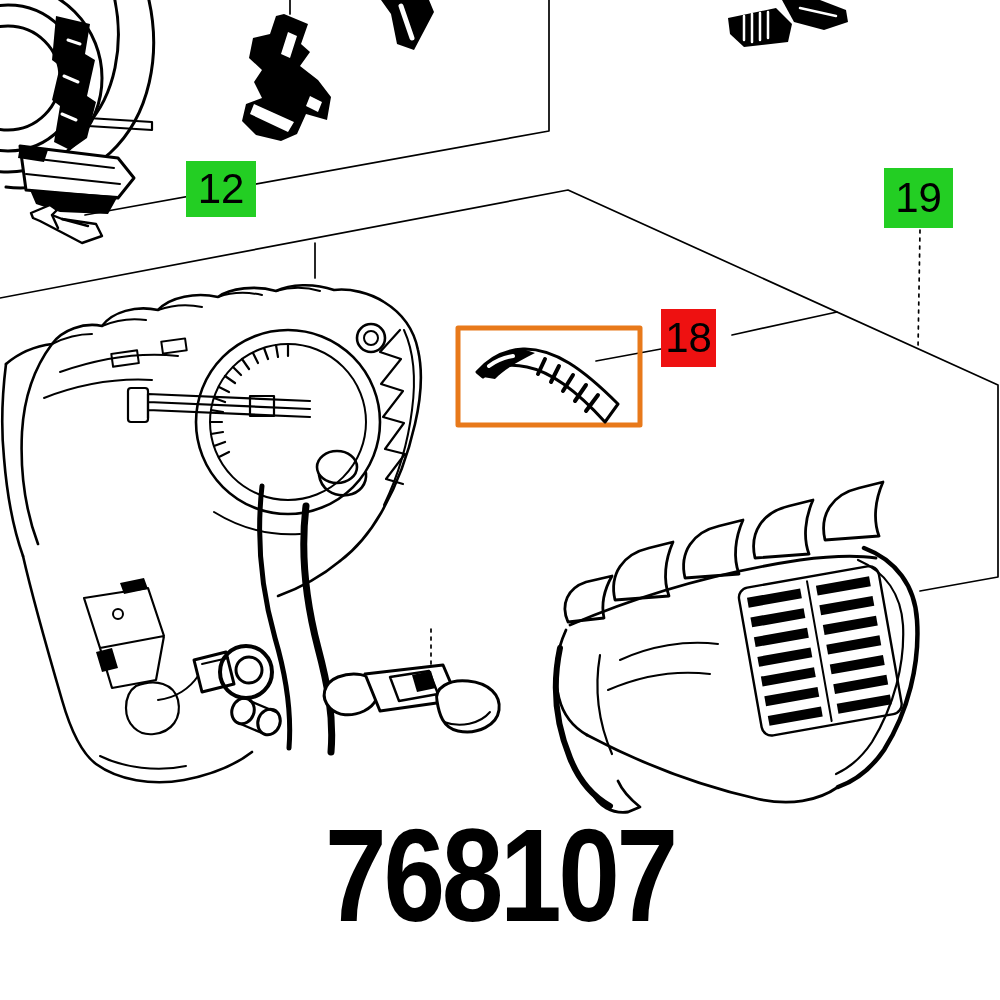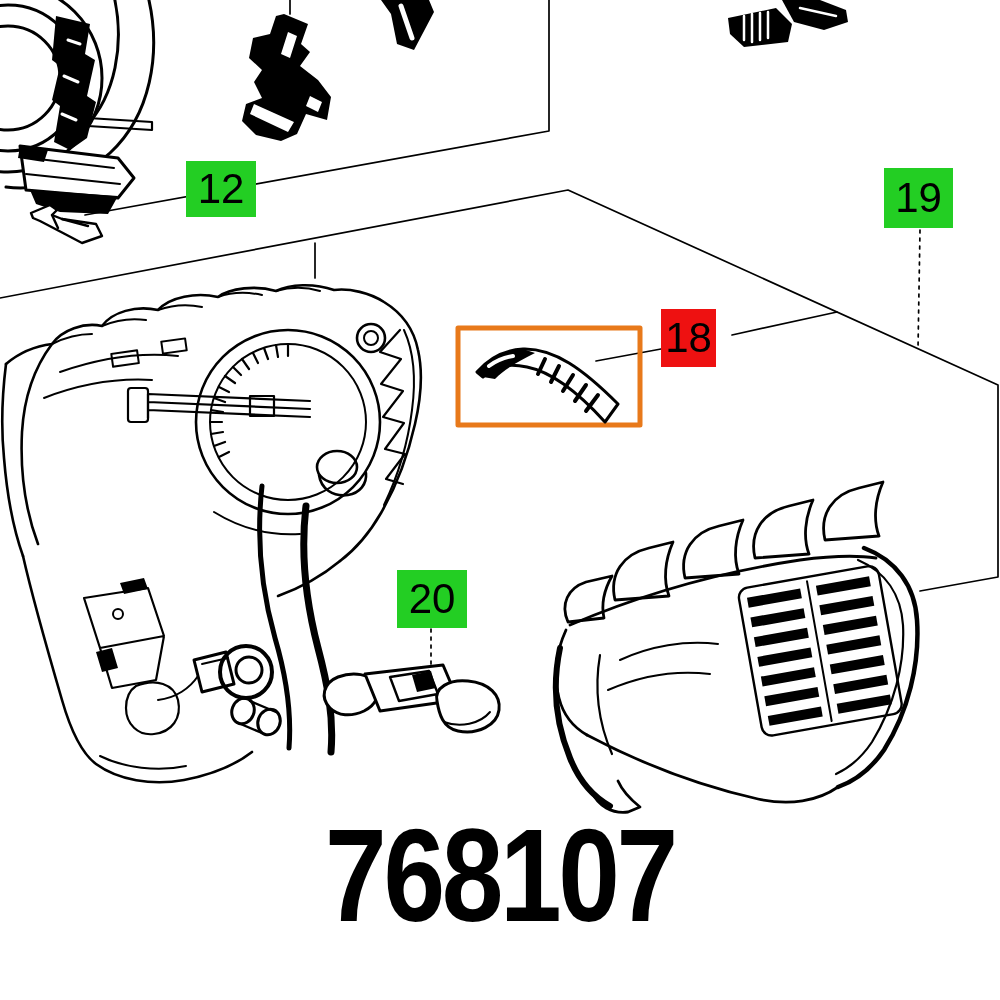--- a/index.html
+++ b/index.html
@@ -173,17 +173,16 @@
 
   </g>
 </svg>
 
 <div class="callout" style="left: 186px; top: 161px; width: 70px; height: 56px; background-color: rgb(35, 206, 35);">12</div>
 
 <div class="callout" style="left: 661px; top: 309px; width: 55px; height: 58px; background-color: rgb(238, 17, 17);">18</div>
 
 <div class="callout" style="left: 884px; top: 168px; width: 69px; height: 60px; background-color: rgb(35, 206, 35);">19</div>
 
-<div class="callout" style="left: 397px; top: 570px; width: 70px; height: 58px; background-color: rgb(35, 206, 35);">20</div>
 
 <div class="part-number">768107</div>
 
 </div>
 
 </body></html>

